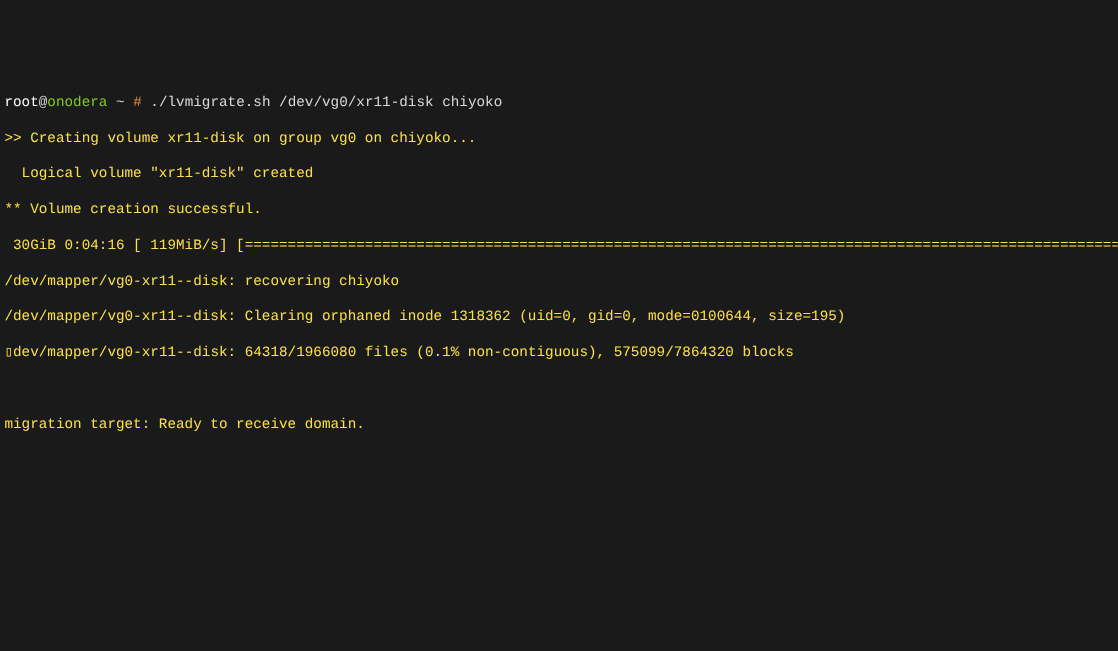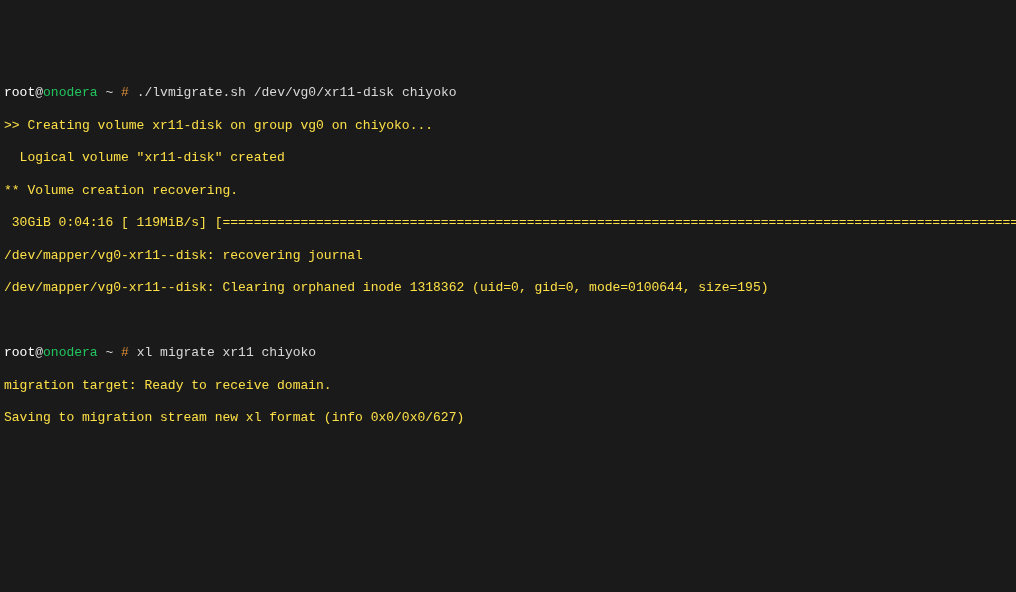--- a/index.html
+++ b/index.html
@@ -18,42 +18,41 @@
       height: 592px;
       overflow: hidden;
       white-space: pre;
     }
     .line {
       white-space: pre;
     }
     .orange { color: #fde047; }
     .prompt-user { color: #ffffff; }
     .prompt-at { color: #d9d9d9; }
-    .prompt-host { color: #22c55e; }
+    .prompt-host { color: #84cc16; }
     .prompt-tilde { color: #d9d9d9; }
     .prompt-hash { color: #e69138; }
     .cmd { color: #d9d9d9; }
   </style>
 </head>
 <body>
 
 
 
 <div>
 <div class="line"><span class="prompt-user">root</span><span class="prompt-at">@</span><span class="prompt-host">onodera</span> <span class="prompt-tilde">~</span> <span class="prompt-hash">#</span> <span class="cmd">./lvmigrate.sh /dev/vg0/xr11-disk chiyoko</span></div>
 <div class="line orange">&gt;&gt; Creating volume xr11-disk on group vg0 on chiyoko...</div>
 <div class="line orange">  Logical volume "xr11-disk" created</div>
-<div class="line orange">** Volume creation recovering.</div>
+<div class="line orange">** Volume creation successful.</div>
 <div class="line orange"> 30GiB 0:04:16 [ 119MiB/s] [========================================================================================================&gt;] 100%</div>
-<div class="line orange">/dev/mapper/vg0-xr11--disk: recovering journal</div>
+<div class="line orange">/dev/mapper/vg0-xr11--disk: recovering chiyoko</div>
 <div class="line orange">/dev/mapper/vg0-xr11--disk: Clearing orphaned inode 1318362 (uid=0, gid=0, mode=0100644, size=195)</div>
+<div class="line orange">▯dev/mapper/vg0-xr11--disk: 64318/1966080 files (0.1% non-contiguous), 575099/7864320 blocks</div>
 <div class="line"> </div>
-<div class="line"><span class="prompt-user">root</span><span class="prompt-at">@</span><span class="prompt-host">onodera</span> <span class="prompt-tilde">~</span> <span class="prompt-hash">#</span> <span class="cmd">xl migrate xr11 chiyoko</span></div>
 <div class="line orange">migration target: Ready to receive domain.</div>
-<div class="line orange">Saving to migration stream new xl format (info 0x0/0x0/627)</div>
 
 
 
 
 
 
 
 
 
 

